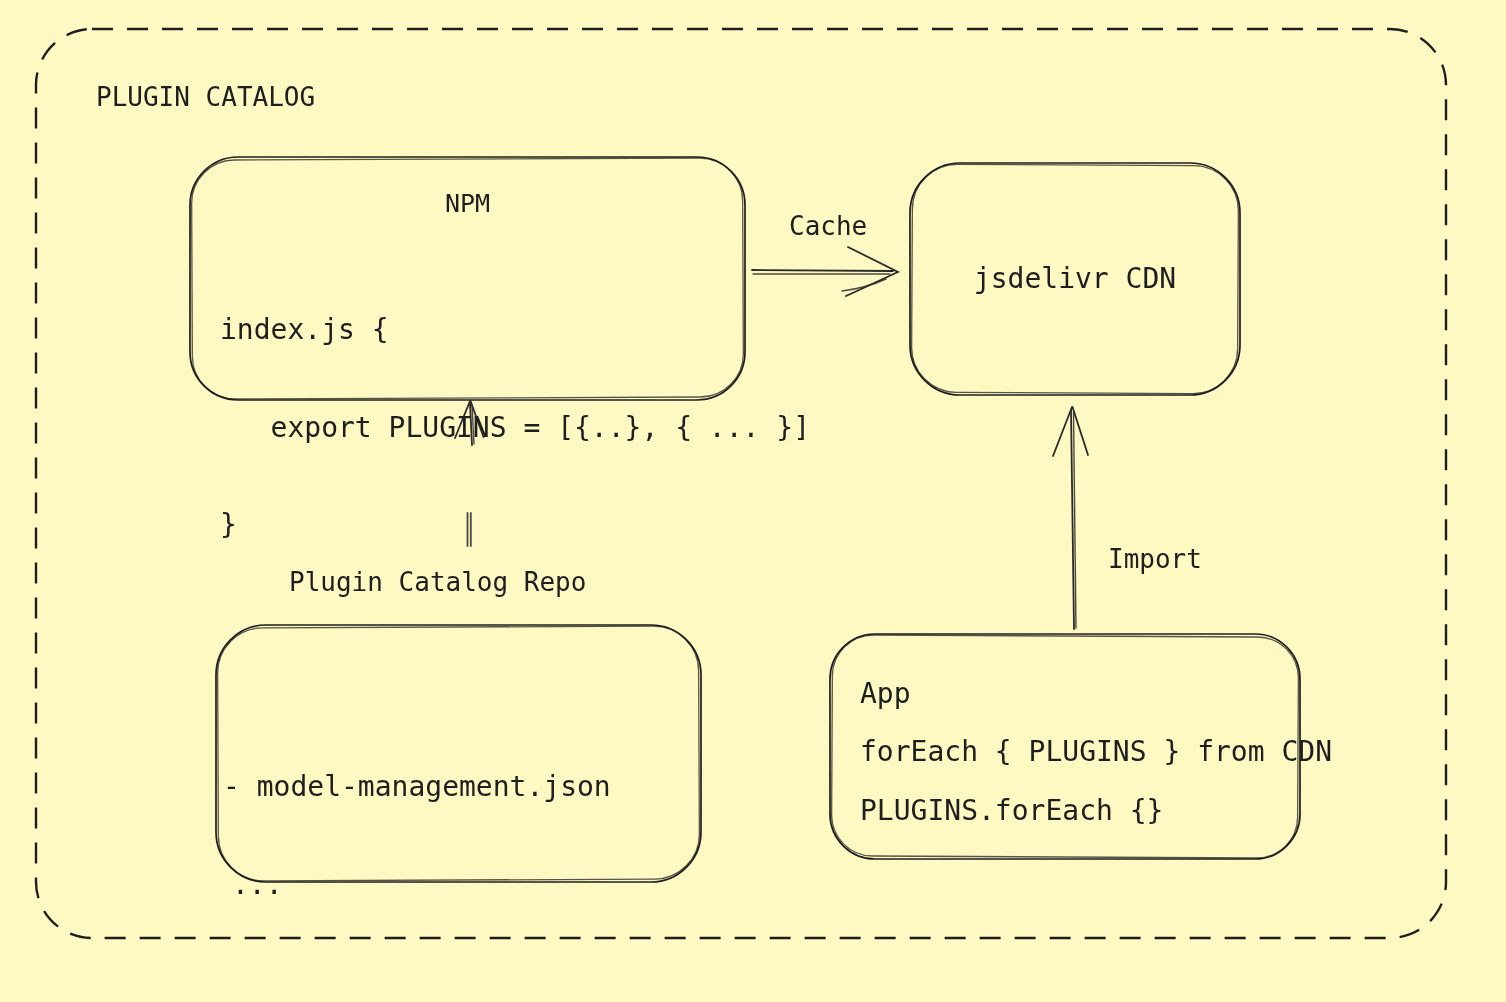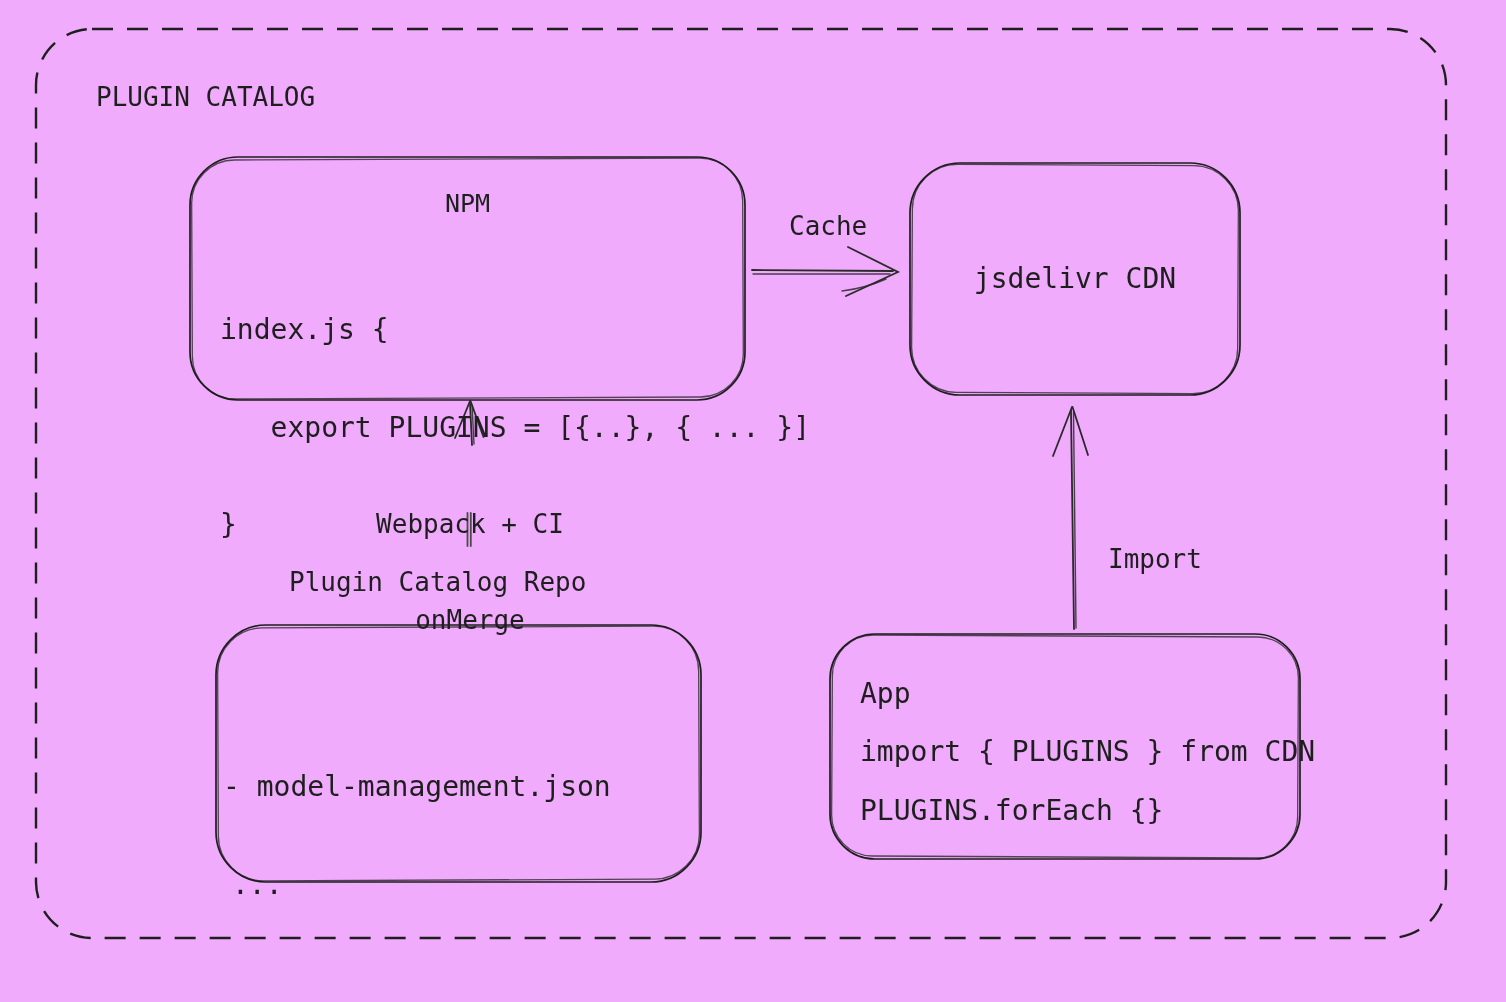--- a/index.html
+++ b/index.html
@@ -1,20 +1,20 @@
 <!DOCTYPE html>
 <html><head>
 <meta charset="utf-8">
 <style>
   html, body { margin: 0; padding: 0; background: #ffffff; }
   #stage {
     position: relative;
     width: 1506px;
     height: 1002px;
-    background: #f0abfc;
+    background: #fef9c3;
     overflow: hidden;
     font-family: "DejaVu Sans Mono", "Liberation Mono", monospace;
     color: #1e1e1e;
   }
   #shape-layer { position: absolute; left: 0; top: 0; }
   .txt {
     position: absolute;
     white-space: pre;
     color: #1e1e1e;
     font-family: "DejaVu Sans Mono", "Liberation Mono", monospace;
@@ -92,30 +92,26 @@
   <div class="txt t24" style="left:220px; top:249px;">
     <div>index.js {</div>
     <div>   export PLUGINS = [{..}, { ... }]</div>
     <div>}</div>
   </div>
 
   <div class="txt t26" style="left:789px; top:210px;">Cache</div>
 
   <div class="txt t24 center" style="left:910px; top:263px; width:330px;">jsdelivr CDN</div>
 
-  <div class="txt t26 center" style="left:320px; top:444px; width:300px; line-height:32px;">
-    <div>Webpack + CI</div>
-    <div>onMerge</div>
-  </div>
 
   <div class="txt t26" style="left:289px; top:566px;">Plugin Catalog Repo</div>
   <div class="txt t24" style="left:223px; top:706px;">
     <div>- model-management.json</div>
     <div style="padding-left:9px;">...</div>
   </div>
 
   <div class="txt t26" style="left:1108px; top:516px;margin-top:27px;">Import</div>
 
   <div class="txt t24" style="left:860px; top:678px;">App</div>
-  <div class="txt t24" style="left:860px; top:736px;">import { PLUGINS } from CDN</div>
+  <div class="txt t24" style="left:860px; top:736px;">forEach { PLUGINS } from CDN</div>
   <div class="txt t24" style="left:860px; top:795px;">PLUGINS.forEach {}</div>
 
 </div>
 
 </body></html>

